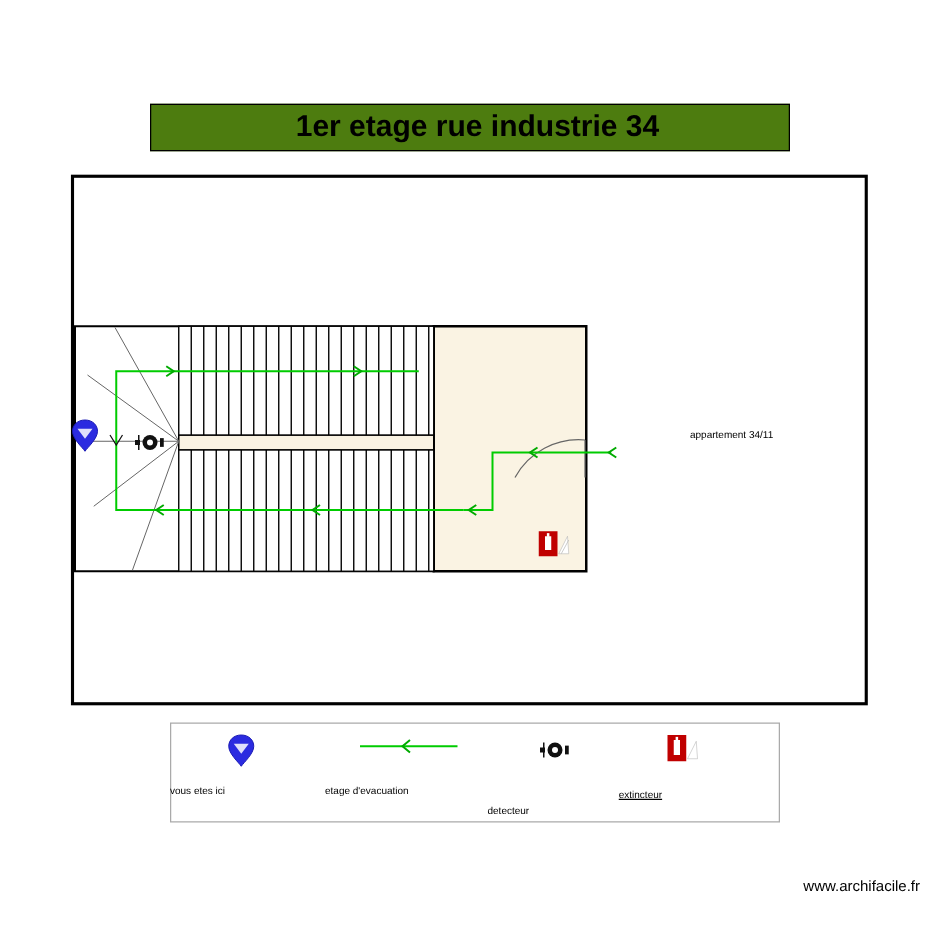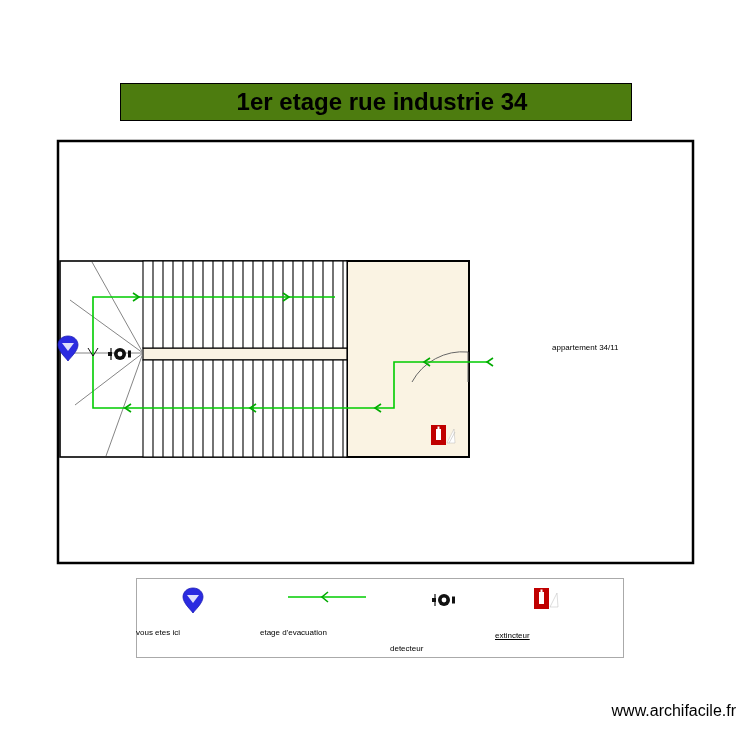--- a/index.html
+++ b/index.html
@@ -63,21 +63,21 @@
   .legend-label {
     position: absolute;
     font-size: 8px;
     color: #000;
     white-space: nowrap;
   }
   .footer {
     position: absolute;
     right: 14px;
     top: 702px;
-    font-size: 16px;
+    font-size: 12px;
     color: #000;
     white-space: nowrap;
     text-align: right;
   }
   .svg-layer { position: absolute; left:0; top:0; }
 </style>
 </head>
 <body>
 
 <div class="title-box">

